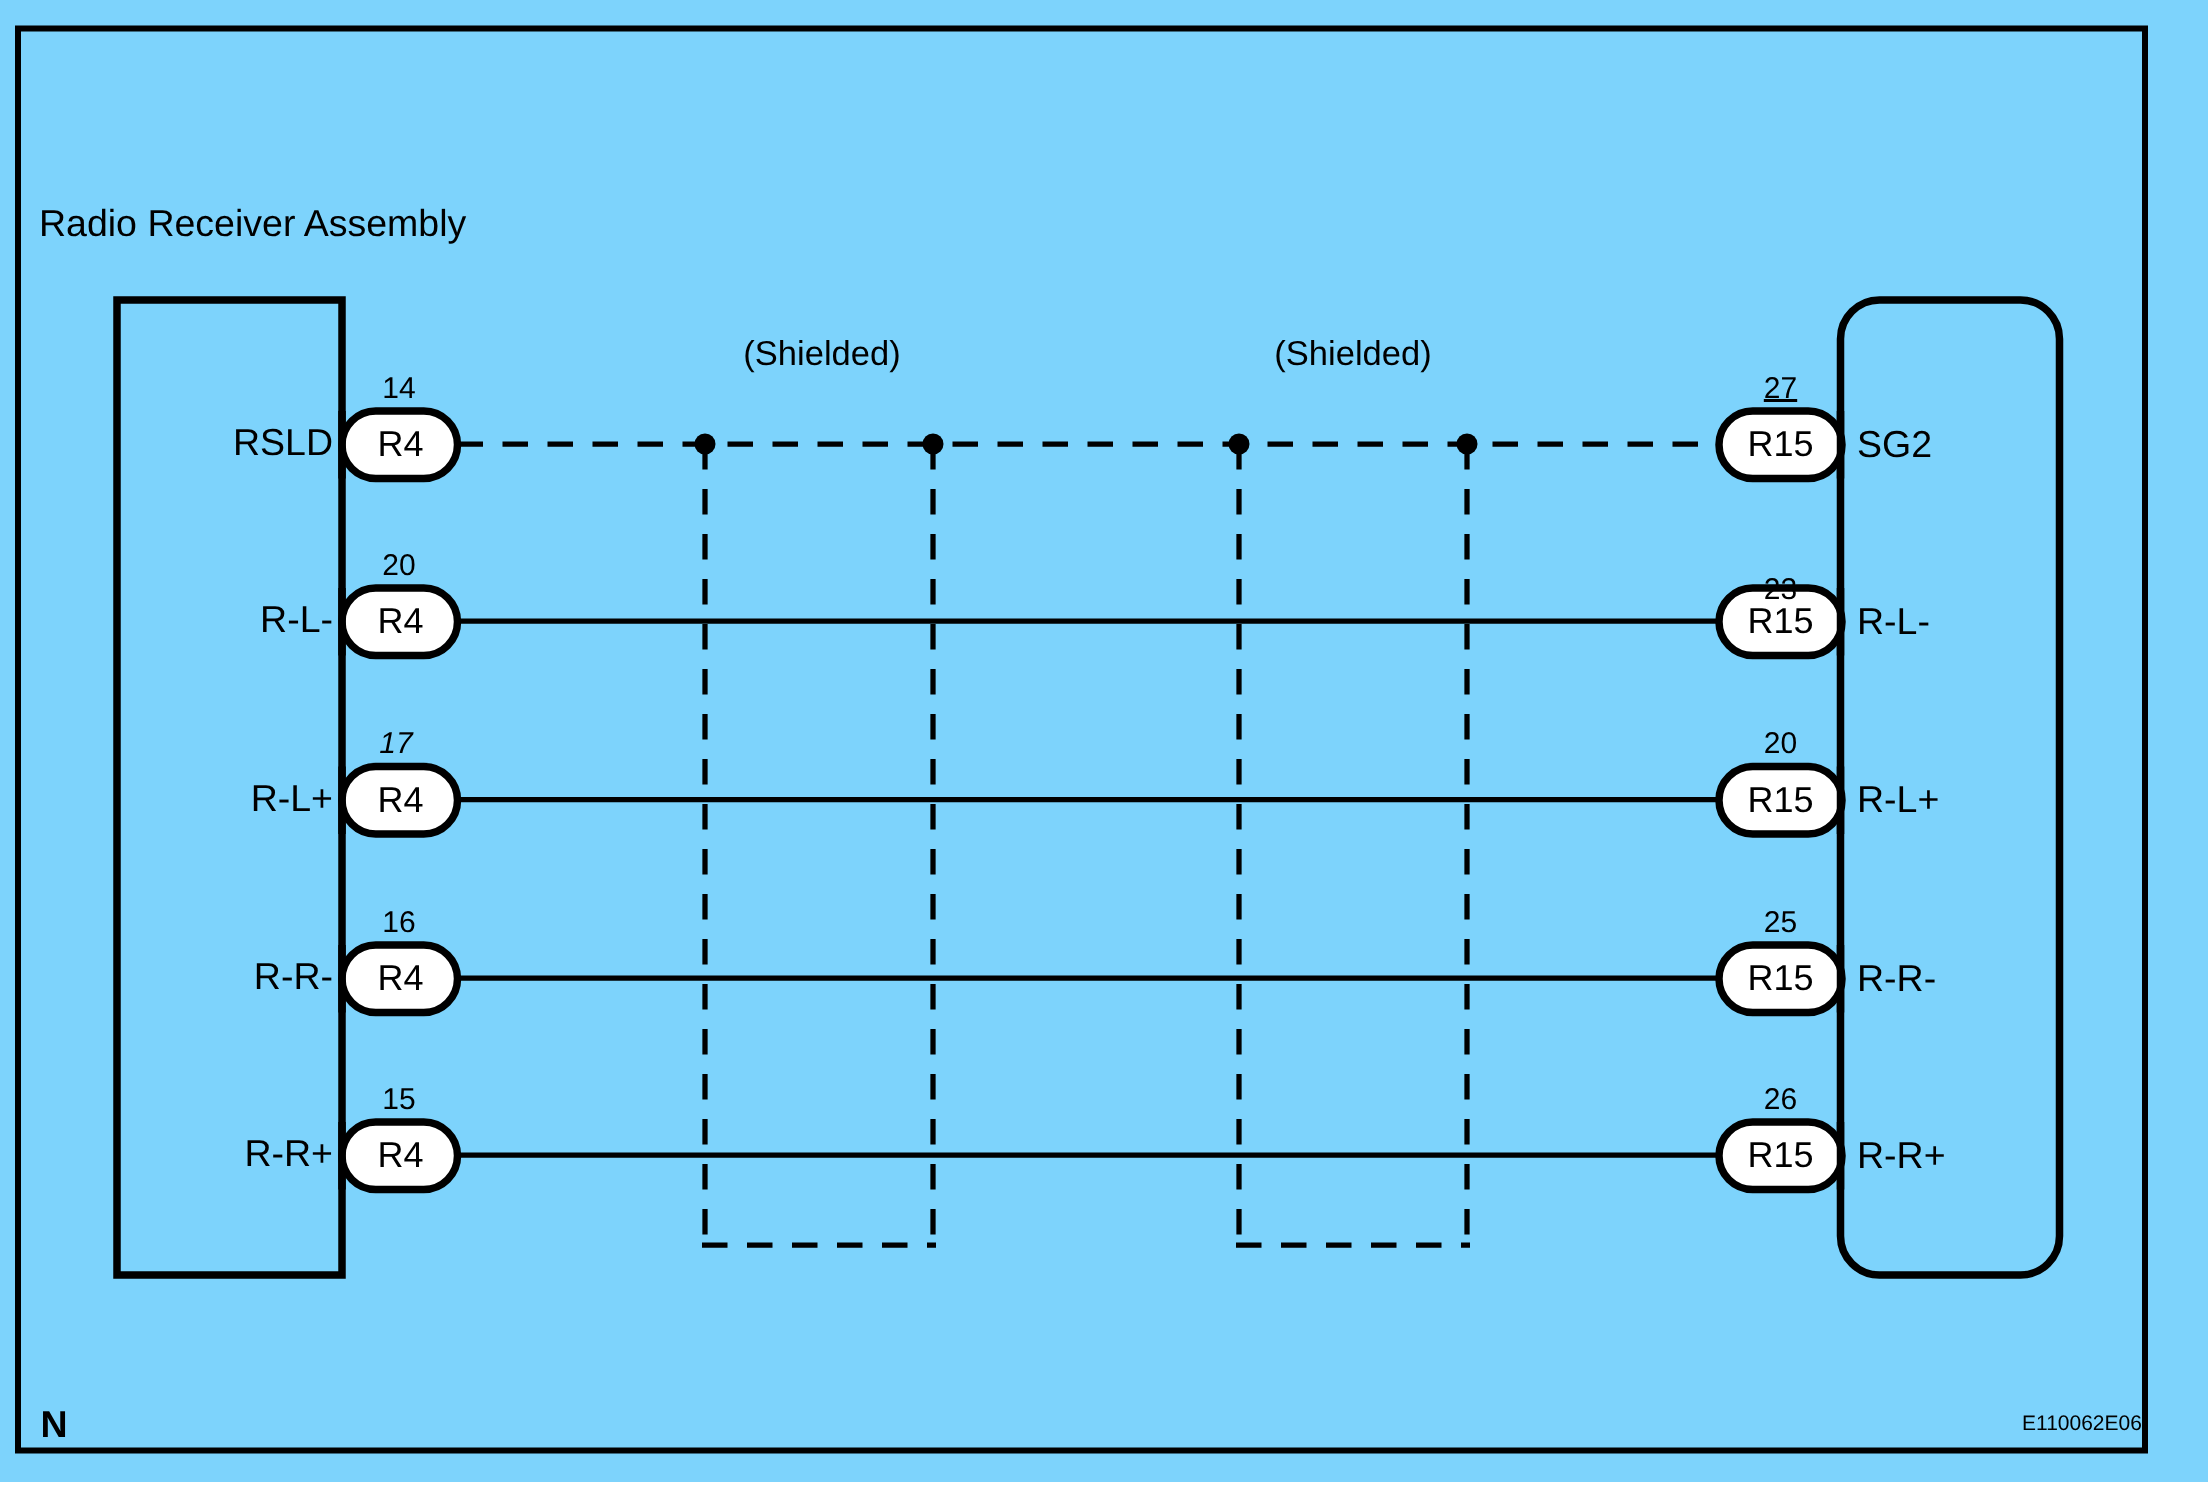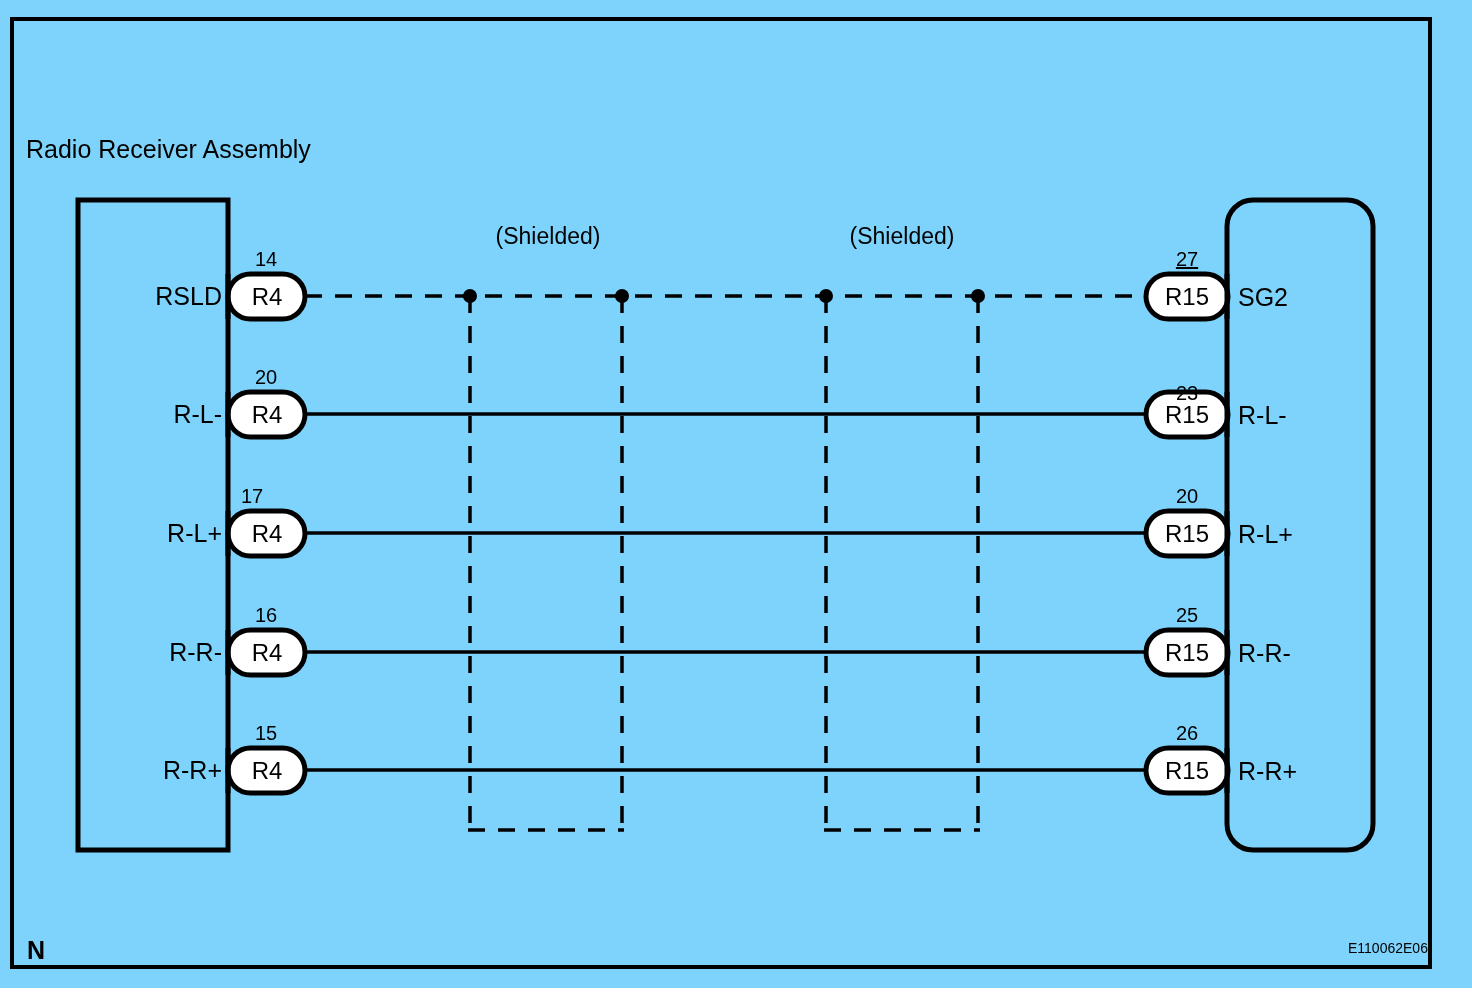--- a/index.html
+++ b/index.html
@@ -142,21 +142,21 @@
   <div class="lbl sig-txt lmid" style="left:1238px; top:297px;">SG2</div>
 
   <div class="lbl sig-txt rmid" style="left:222px; top:414px;">R-L-</div>
   <div class="lbl pin-num ctr" style="left:266px; top:377px;">20</div>
   <div class="lbl term-txt ctr" style="left:267px; top:415px;">R4</div>
   <div class="lbl pin-num ctr" style="left:1187px; top:393px;">23</div>
   <div class="lbl term-txt ctr" style="left:1187px; top:415px;">R15</div>
   <div class="lbl sig-txt lmid" style="left:1238px; top:415px;">R-L-</div>
 
   <div class="lbl sig-txt rmid" style="left:222px; top:533px;">R-L+</div>
-  <div class="lbl pin-num ctr" style="left:252px; top:496px;">17</div>
+  <div class="lbl pin-num ctr" style="left:264px; top:496px;font-style:italic;">17</div>
   <div class="lbl term-txt ctr" style="left:267px; top:534px;">R4</div>
   <div class="lbl pin-num ctr" style="left:1187px; top:496px;">20</div>
   <div class="lbl term-txt ctr" style="left:1187px; top:534px;">R15</div>
   <div class="lbl sig-txt lmid" style="left:1238px; top:534px;">R-L+</div>
 
   <div class="lbl sig-txt rmid" style="left:222px; top:652px;">R-R-</div>
   <div class="lbl pin-num ctr" style="left:266px; top:615px;">16</div>
   <div class="lbl term-txt ctr" style="left:267px; top:653px;">R4</div>
   <div class="lbl pin-num ctr" style="left:1187px; top:615px;">25</div>
   <div class="lbl term-txt ctr" style="left:1187px; top:653px;">R15</div>

